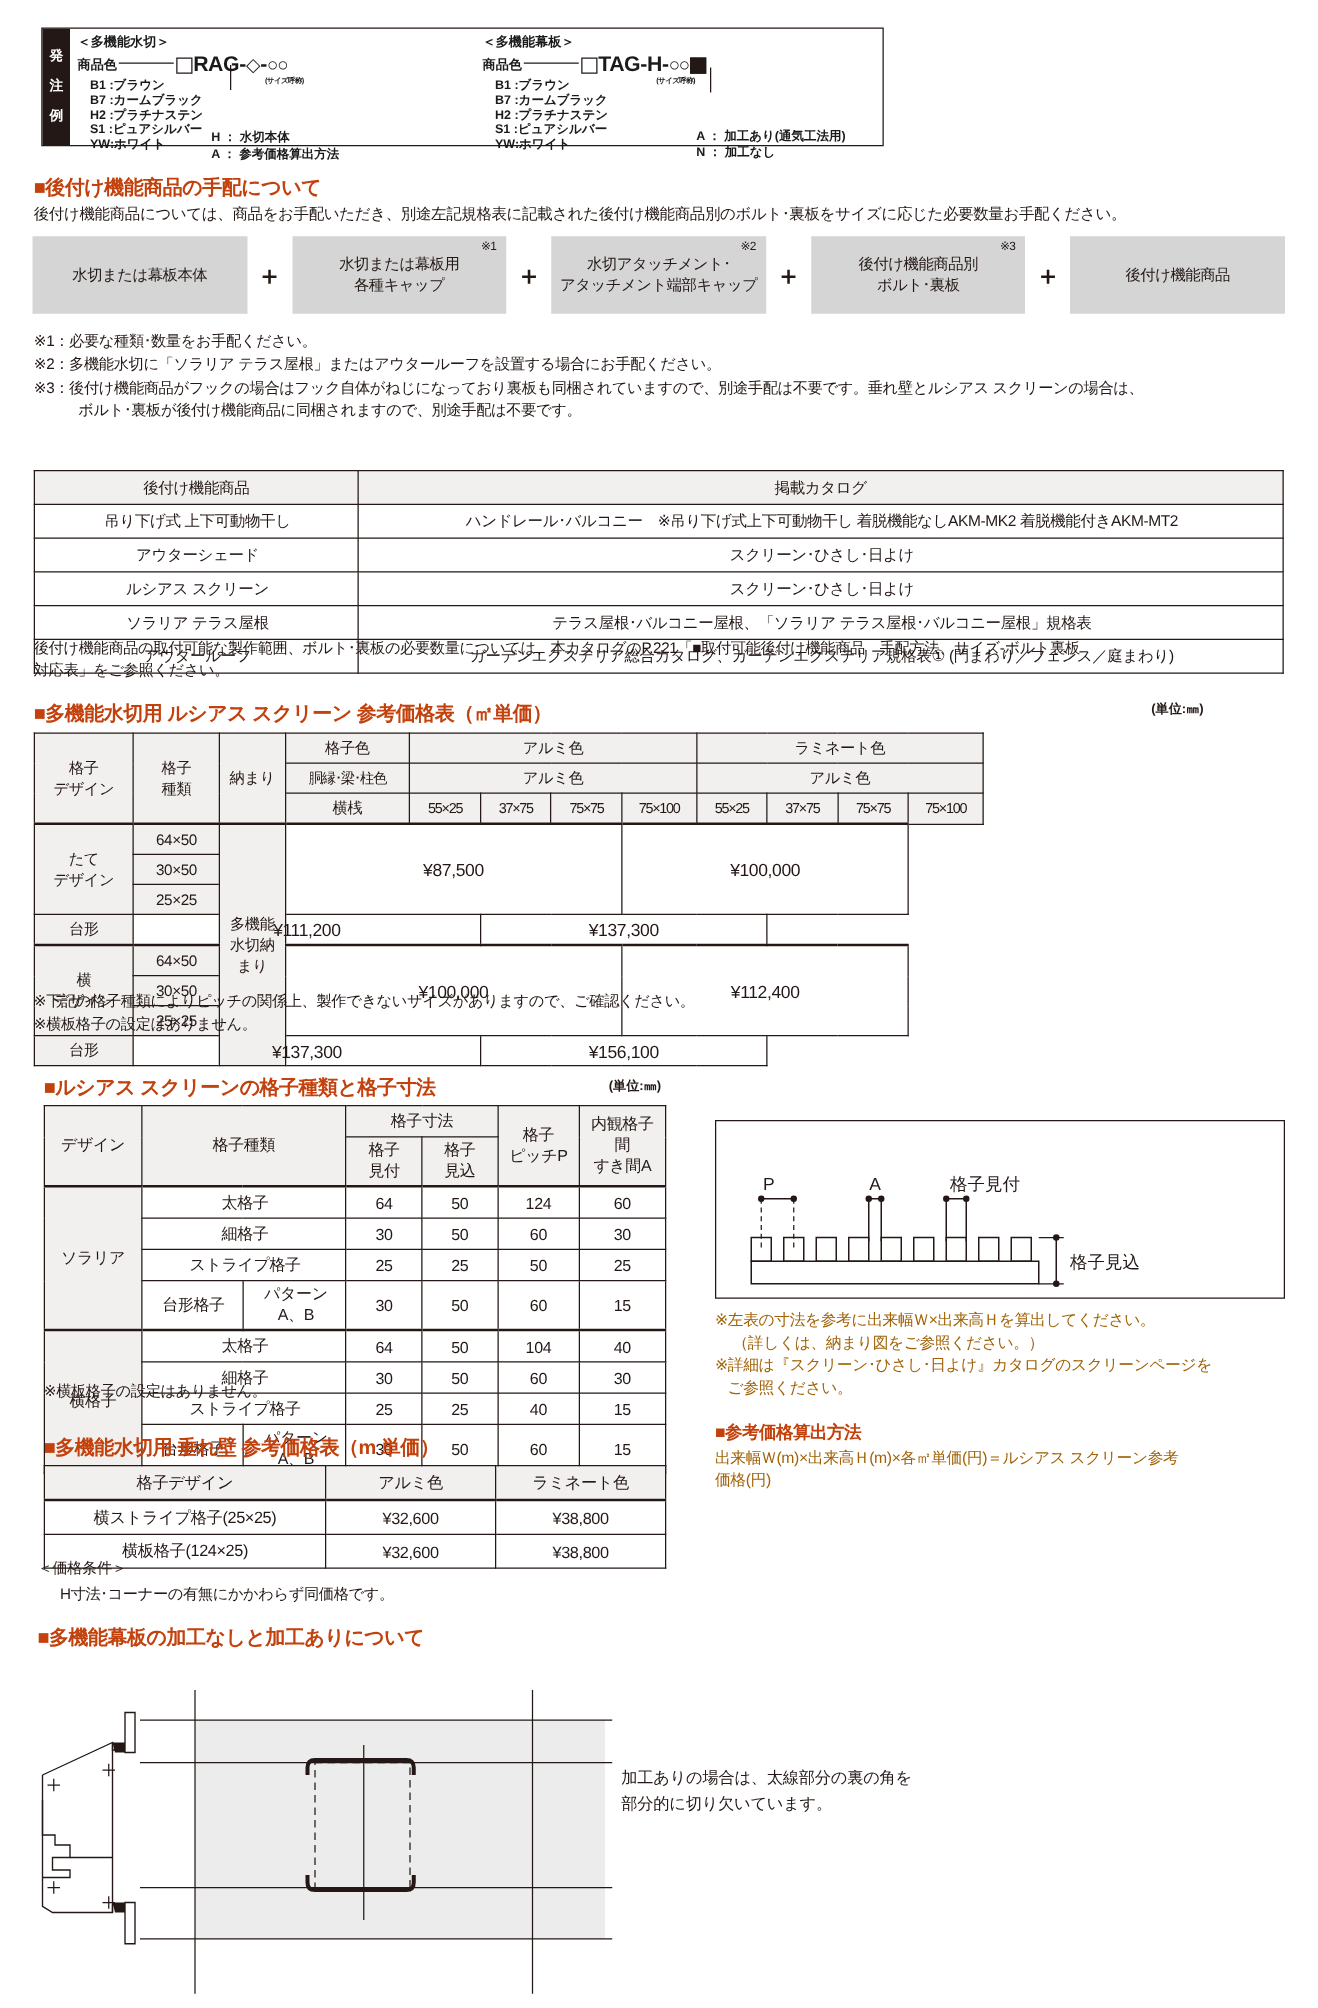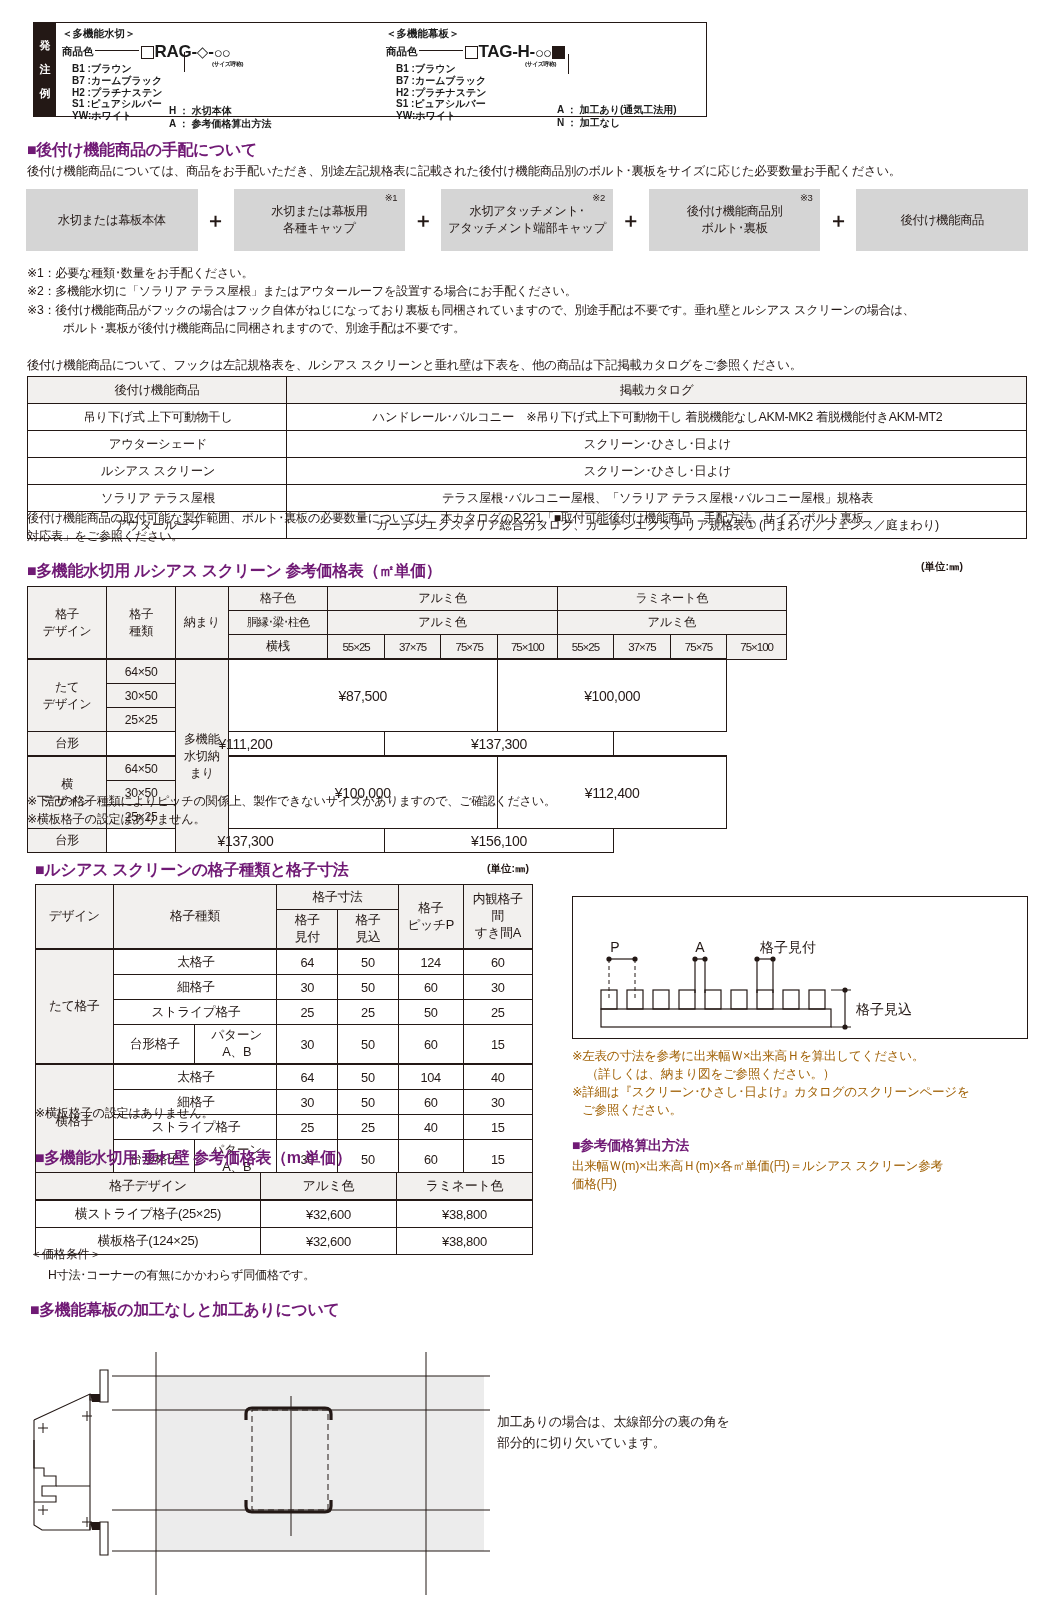--- a/index.html
+++ b/index.html
@@ -29,21 +29,21 @@
   .bigcode{font-size:17px;font-weight:bold;letter-spacing:-.3px;}
   .dia{font-size:15px;font-weight:bold;}
   .cir{font-size:15px;font-weight:bold;letter-spacing:-1px;}
   .ob-colors{font-size:10px;font-weight:bold;line-height:1.18;margin-top:1px;}
   .ob-colors div{white-space:nowrap;padding-left:10px;}
   .size-note{position:absolute;font-size:6px;font-weight:bold;letter-spacing:-.5px;}
   .leg{position:absolute;font-size:10px;font-weight:bold;line-height:1.25;white-space:nowrap;margin-top:32px;}
   .vline{position:absolute;width:1px;background:#231815;}
 
   
-  h2.sec{font-size:16px;font-weight:bold;margin:0;letter-spacing:-.4px;color:#701a75;text-align:center;}
+  h2.sec{font-size:16px;font-weight:bold;margin:0;letter-spacing:-.4px;color:#c2410c;text-align:center;}
   .body-txt{font-size:12.4px;line-height:1.42;letter-spacing:-.3px;color:#231815;}
   .small-note{font-size:12.2px;line-height:1.5;letter-spacing:-.3px;color:#231815;}
 
   
   .flow{position:absolute;left:26px;top:189px;width:1002px;display:flex;align-items:stretch;}
   .fbox{background:#d5d5d5;flex:1 1 0;height:62px;position:relative;
     display:flex;align-items:center;justify-content:center;text-align:center;
     font-size:12.3px;line-height:1.35;letter-spacing:-.4px;color:#231815;padding:0 4px;box-sizing:border-box;}
   .fbox .sup{position:absolute;top:3px;right:8px;font-size:9.5px;}
   .plus{flex:0 0 36px;display:flex;align-items:center;justify-content:center;
@@ -187,21 +187,20 @@
     </div>
   </div>
 
   <div class="small-note" style="position:absolute;left:27px;top:264px;width:1005px;">
     <div>※1：必要な種類･数量をお手配ください。</div>
     <div>※2：多機能水切に「ソラリア テラス屋根」またはアウタールーフを設置する場合にお手配ください。</div>
     <div>※3：後付け機能商品がフックの場合はフック自体がねじになっており裏板も同梱されていますので、別途手配は不要です。垂れ壁とルシアス スクリーンの場合は、</div>
     <div>　　　ボルト･裏板が後付け機能商品に同梱されますので、別途手配は不要です。</div>
   </div>
 
-  <div class="body-txt" style="position:absolute;left:27px;top:357px;width:1005px;">後付け機能商品について、フックは左記規格表を、ルシアス スクリーンと垂れ壁は下表を、他の商品は下記掲載カタログをご参照ください。</div>
 
   <table class="tb" id="catalog-table">
     <tbody>
         <tr>
       <td class="hd" style="width:250px;">後付け機能商品</td>
       <td class="hd">掲載カタログ</td>
     </tr>
     <tr>
       <td class="lft">吊り下げ式 上下可動物干し</td>
       <td class="lft">ハンドレール･バルコニー　※吊り下げ式上下可動物干し 着脱機能なしAKM-MK2 着脱機能付きAKM-MT2</td>
@@ -324,21 +323,21 @@
 すき間A</td>
     </tr>
     <tr>
       <td class="hd" style="width:58px;white-space:pre-line;">格子
 見付</td>
       <td class="hd" style="width:58px;white-space:pre-line;">格子
 見込</td>
     </tr>
 
     <tr>
-      <td class="hd thick-top" rowspan="4">たて格子</td>
+      <td class="hd thick-top" rowspan="4">ソラリア</td>
       <td class="lft thick-top" colspan="2">太格子</td>
       <td class="thick-top">64</td>
       <td class="thick-top">50</td>
       <td class="thick-top">124</td>
       <td class="thick-top">60</td>
     </tr>
     <tr>
       <td class="lft" colspan="2">細格子</td>
       <td>30</td>
       <td>50</td>

